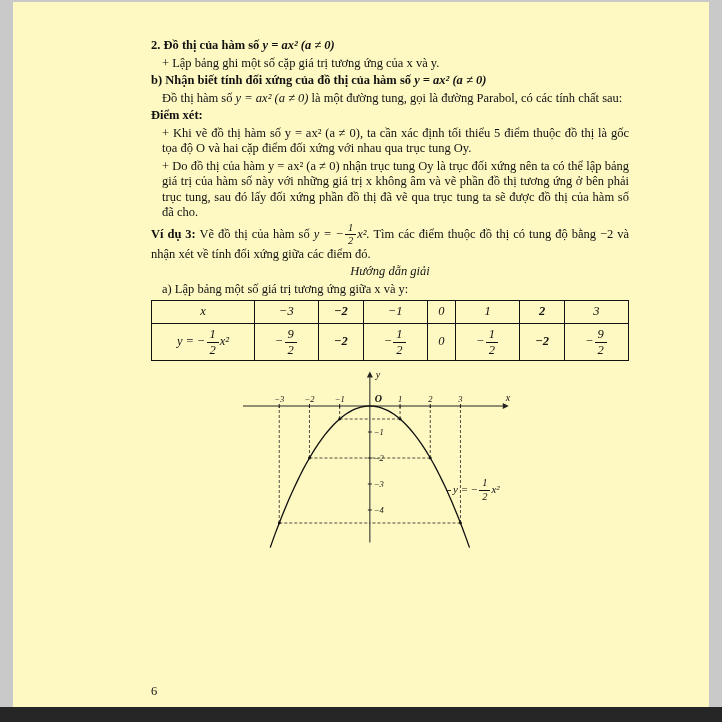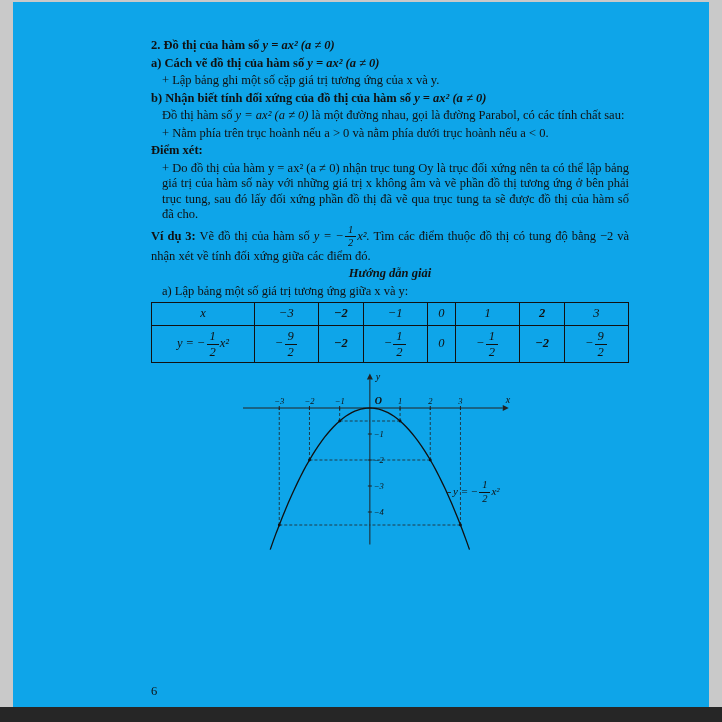--- a/index.html
+++ b/index.html
@@ -4,36 +4,36 @@
 <style>
   html,body{margin:0;padding:0;}
   body{
     width:722px;height:722px;position:relative;
     background:#c9c9c9;
     font-family:"Liberation Serif", serif;
     color:#111;
   }
   .page{
     position:absolute;left:13px;right:13px;top:2px;bottom:15px;
-    background:#0ea5e9;overflow:hidden;
+    background:#fef9c3;overflow:hidden;
   }
   .bottom-bar{
     position:absolute;left:0;right:0;bottom:0;height:15px;background:#262626;
   }
   .content{
     position:absolute;left:138px;right:80px;top:34px;
     font-size:12.5px;line-height:15.5px;text-align:justify;
   }
   .content p{margin:2px 0;}
   .h{font-weight:bold;}
   .h-inline{font-weight:bold;}
   .math{font-style:italic;}
   .indent{padding-left:11px;}
   .center{text-align:center;}
-  .hi{font-weight:bold;font-style:italic;}
+  .hi{font-weight:normal;font-style:italic;}
   .frac{
     display:inline-block;vertical-align:middle;text-align:center;
     font-style:italic;line-height:1;margin:0 1px;
   }
   .frac .num{display:block;border-bottom:1px solid #111;padding:0 3px 1px;}
   .frac .den{display:block;padding:1px 3px 0;}
   .frac.tiny{font-size:10.5px;}
   .vtable{border-collapse:collapse;width:100%;margin:3px 0 6px;}
   .vtable td{
     border:1px solid #111;text-align:center;font-style:italic;
@@ -51,32 +51,31 @@
   .pagenum{position:absolute;left:138px;bottom:8px;font-size:12.5px;}
 </style>
 </head>
 <body>
 
 <div class="page">
   <div class="content">
 
     <p class="h"><span>2. Đồ thị của hàm số</span> <span class="math">y = ax² (a ≠ 0)</span></p>
 
-    <p class="h"><span>a) Cách vẽ đồ thị của hàm số</span> <span class="math">y = ax² (a ≠ 0)</span></p>
 
     <p class="indent">+ Lập bảng ghi một số cặp giá trị tương ứng của x và y.</p>
 
 
     <p class="h"><span>b) Nhận biết tính đối xứng của đồ thị của hàm số</span> <span class="math">y = ax² (a ≠ 0)</span></p>
 
-    <p class="indent"><span>Đồ thị hàm số</span> <span class="math">y = ax² (a ≠ 0)</span> <span>là một đường nhau, gọi là đường Parabol, có các tính chất sau:</span></p>
+    <p class="indent"><span>Đồ thị hàm số</span> <span class="math">y = ax² (a ≠ 0)</span> <span>là một đường tung, gọi là đường Parabol, có các tính chất sau:</span></p>
 
-    <p class="indent">+ Nằm phía trên trục hoành nếu a &gt; 0 và nằm phía dưới trục hoành nếu a &lt; 0.</p>
 
     <p class="h">Điểm xét:</p>
+    <p class="indent">+ Khi vẽ đồ thị hàm số y = ax² (a ≠ 0), ta cần xác định tối thiểu 5 điểm thuộc đồ thị là gốc tọa độ O và hai cặp điểm đối xứng với nhau qua trục tung Oy.</p>
     <p class="indent">+ Do đồ thị của hàm y = ax² (a ≠ 0) nhận trục tung Oy là trục đối xứng nên ta có thể lập bảng giá trị của hàm số này với những giá trị x không âm và vẽ phần đồ thị tương ứng ở bên phải trục tung, sau đó lấy đối xứng phần đồ thị đã vẽ qua trục tung ta sẽ được đồ thị của hàm số đã cho.</p>
 
     <p><span class="h-inline">Ví dụ 3:</span><span> Vẽ đồ thị của hàm số </span><span class="math">y = −</span><span class="frac tiny"><span class="num">1</span><span class="den">2</span></span><span class="math">x².</span><span> Tìm các điểm thuộc đồ thị có tung độ bằng −2 và nhận xét về tính đối xứng giữa các điểm đó.</span></p>
 
     <p class="center hi">Hướng dẫn giải</p>
 
     <p class="indent">a) Lập bảng một số giá trị tương ứng giữa x và y:</p>
 
     <table class="vtable">
       <tbody>

